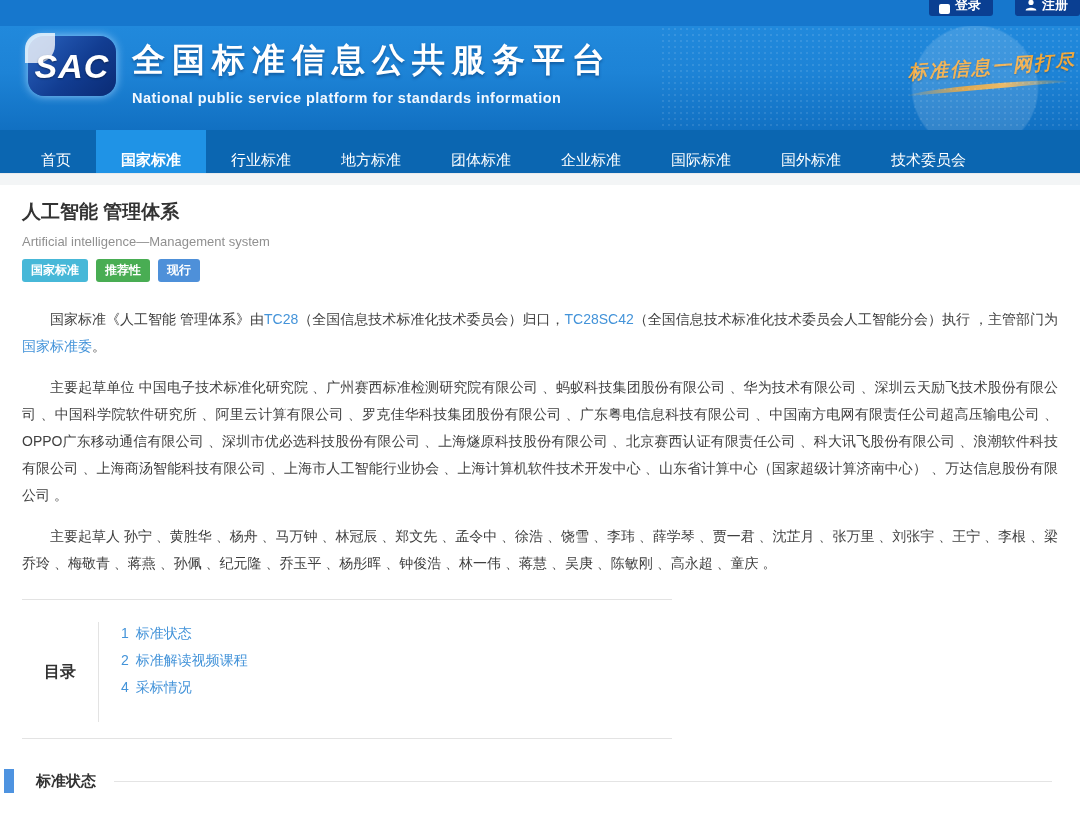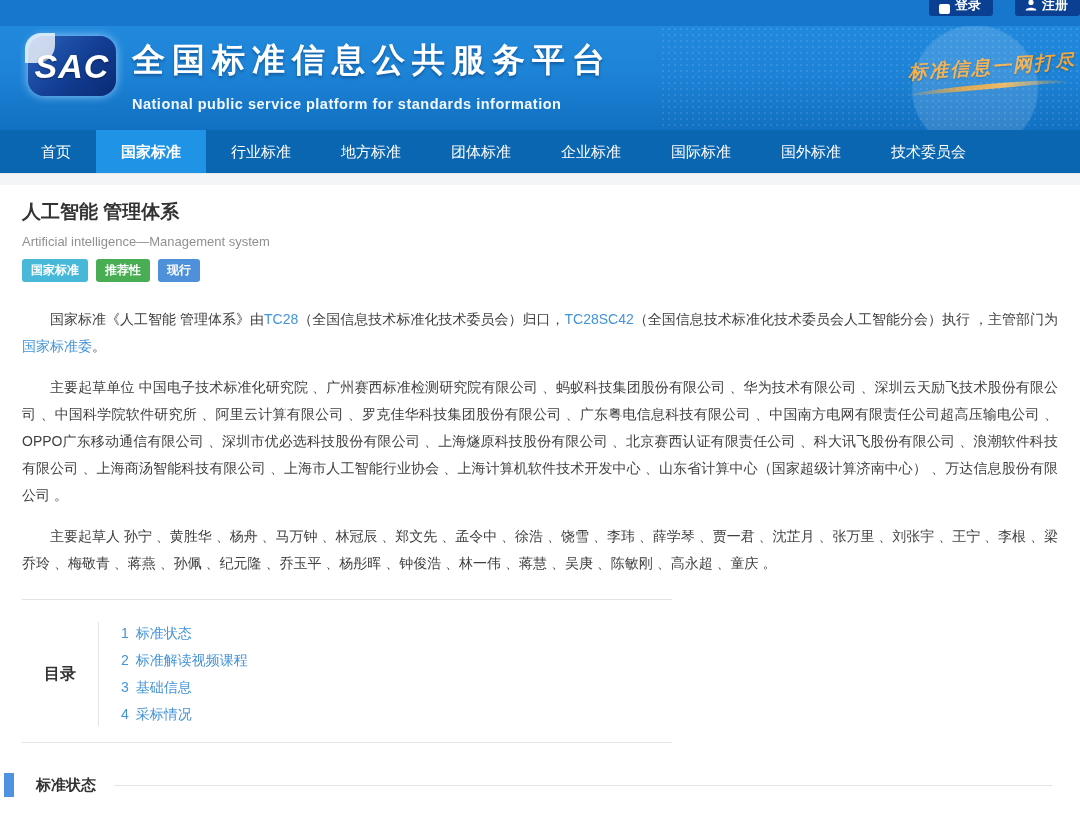--- a/index.html
+++ b/index.html
@@ -26,32 +26,32 @@
                radial-gradient(rgba(255,255,255,.10) 1px, transparent 1.4px);
     background-size:100% 100%, 6px 6px; pointer-events:none; }
   .logo { position:absolute; left:28px; top:10px; width:88px; height:60px; border-radius:16px;
     background:linear-gradient(135deg,#2a64c0 0%,#123d92 55%,#0a2b74 100%);
     box-shadow:0 0 10px rgba(180,220,255,.8); display:flex; align-items:center; justify-content:center; cursor:pointer; }
   .logo::before { content:""; position:absolute; left:-3px; top:-3px; width:30px; height:30px;
     border-radius:16px 0 18px 0; background:rgba(255,255,255,.9); opacity:.85; }
   .logo-text { position:relative; color:#fff; font-size:34px; font-weight:bold; font-style:italic; letter-spacing:1px; text-shadow:0 1px 2px rgba(0,0,0,.4); }
   .head-titles { position:absolute; left:132px; top:12px; }
   .head-title { color:#fff; font-size:33px; font-weight:bold; letter-spacing:7px; text-shadow:0 2px 3px rgba(0,40,90,.45); white-space:nowrap; }
-  .head-sub { margin-top:13px; color:#f2f8ff; font-size:14.5px; font-weight:bold; letter-spacing:.5px; white-space:nowrap; }
+  .head-sub { margin-top:7px; color:#f2f8ff; font-size:14.5px; font-weight:bold; letter-spacing:.5px; white-space:nowrap; }
   .slogan-wrap { position:absolute; right:12px; top:28px; width:160px; text-align:center; }
   .slogan { display:inline-block; color:#efa73b; font-size:19px; font-weight:bold; font-style:italic;
     transform:rotate(-4deg); letter-spacing:2px; white-space:nowrap; text-shadow:0 1px 2px rgba(0,0,0,.25); }
   .slogan-swoosh { margin-top:4px; height:5px; border-radius:50%/100% 100% 0 0;
     background:linear-gradient(90deg,rgba(216,160,60,.1),#d89a34 35%,#e8b050 60%,rgba(216,160,60,.08));
     transform:rotate(-5deg); }
 
   
   .nav { height:43px; background:#0b66b1; }
   .nav ul { list-style:none; display:flex; height:43px; padding-left:16px; }
-  .nav li { height:43px; line-height:43px; padding:0 25px; color:#fff; font-size:15px; cursor:pointer; white-space:nowrap; }
+  .nav li { height:43px; line-height:43px; padding:8px 25px; color:#fff; font-size:15px; cursor:pointer; white-space:nowrap; }
   .nav li.active { background:#1f93e6; font-weight:bold; }
 
   .gap-band { height:12px; background:#f3f5f6; border-top:1px solid #e8eaec; }
 
   
   .main { background:#fff; padding:14px 22px 0 22px; }
   .std-title { font-size:19px; font-weight:bold; color:#333; }
   .std-title-en { margin-top:9px; font-size:13px; color:#909090; }
   .badges { margin-top:10px; display:flex; gap:8px; }
   .badge { color:#fff; font-size:12px; font-weight:bold; padding:3px 9px; border-radius:3px; }
@@ -148,21 +148,20 @@
       <p class="para">主要起草人 孙宁 、黄胜华 、杨舟 、马万钟 、林冠辰 、郑文先 、孟令中 、徐浩 、饶雪 、李玮 、薛学琴 、贾一君 、沈芷月 、张万里 、刘张宇 、王宁 、李根 、梁乔玲 、梅敬青 、蒋燕 、孙佩 、纪元隆 、乔玉平 、杨彤晖 、钟俊浩 、林一伟 、蒋慧 、吴庚 、陈敏刚 、高永超 、童庆 。</p>
     </div>
 
     <div class="toc">
       <div class="toc-label">目录</div>
       <div class="toc-sep"></div>
       <div class="toc-cols">
         <div class="toc-col">
             <div class="toc-item"><span class="num">1</span><span>标准状态</span></div>
             <div class="toc-item"><span class="num">2</span><span>标准解读视频课程</span></div>
-            <div class="toc-item"><span class="num">3</span><span>基础信息</span></div>
             <div class="toc-item"><span class="num">4</span><span>采标情况</span></div>
           </div>
       </div>
     </div>
 
     <section class="status">
       <div class="status-head">
         <div class="status-bar"></div>
         <div class="status-title">标准状态</div>
         <div class="status-rule"></div>

